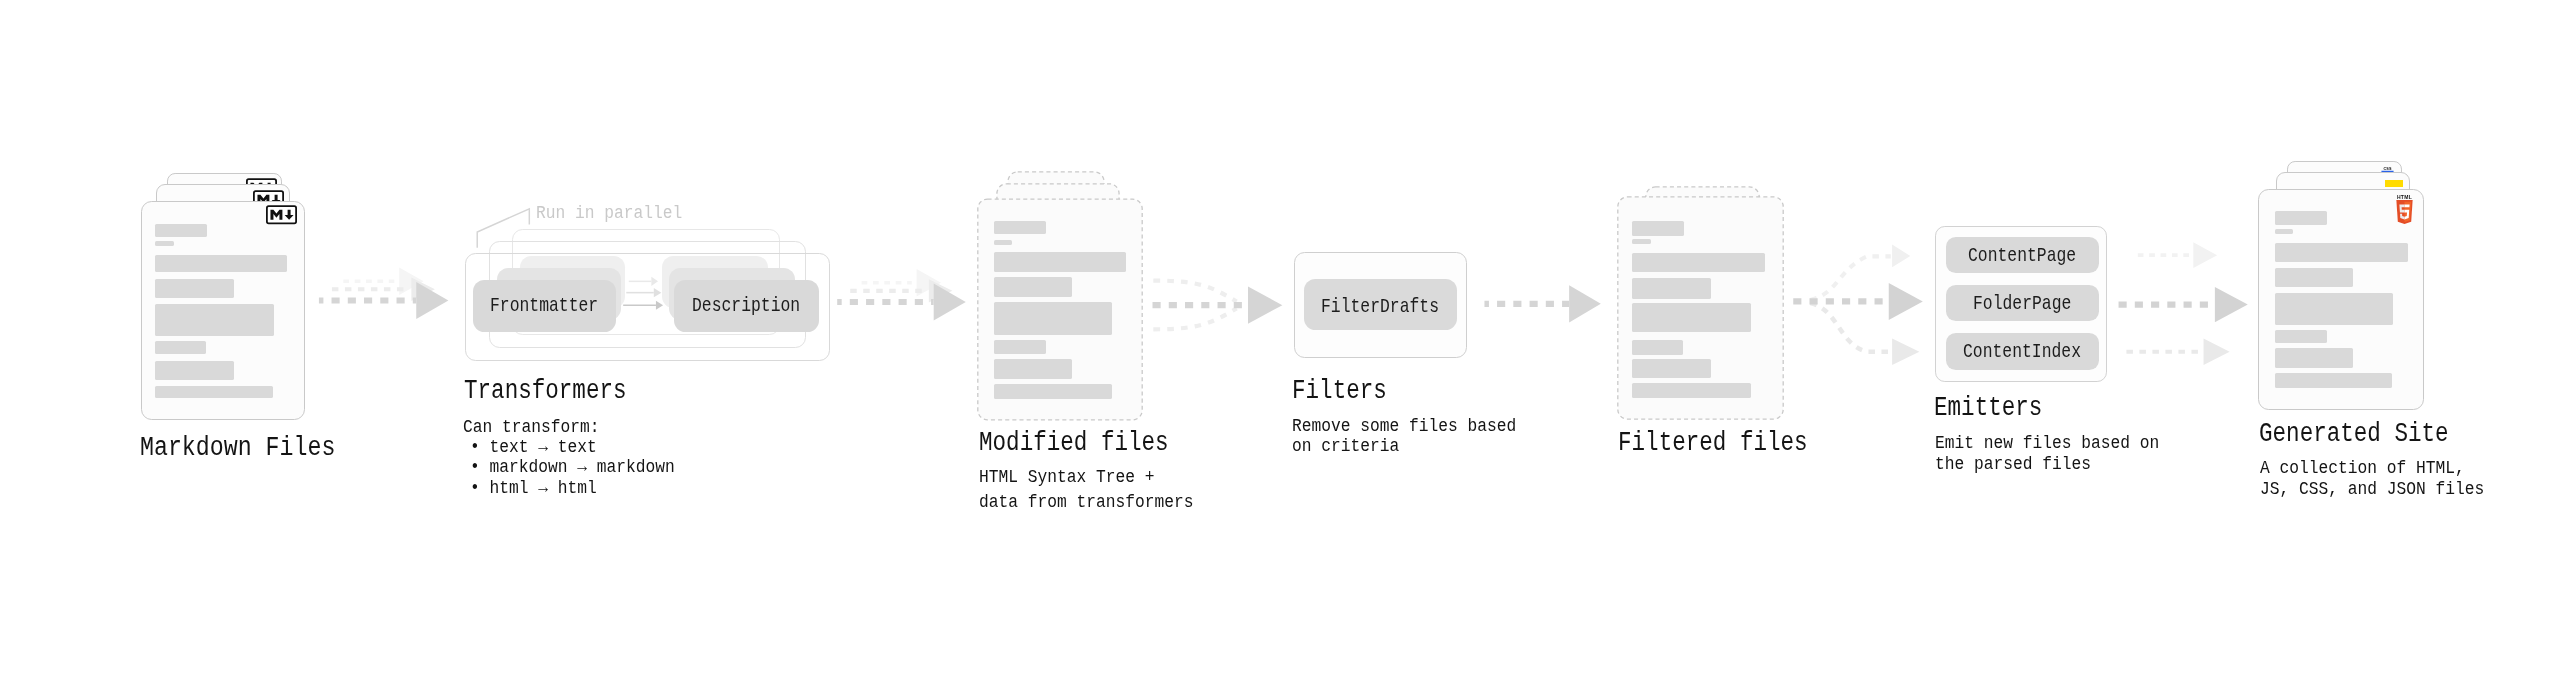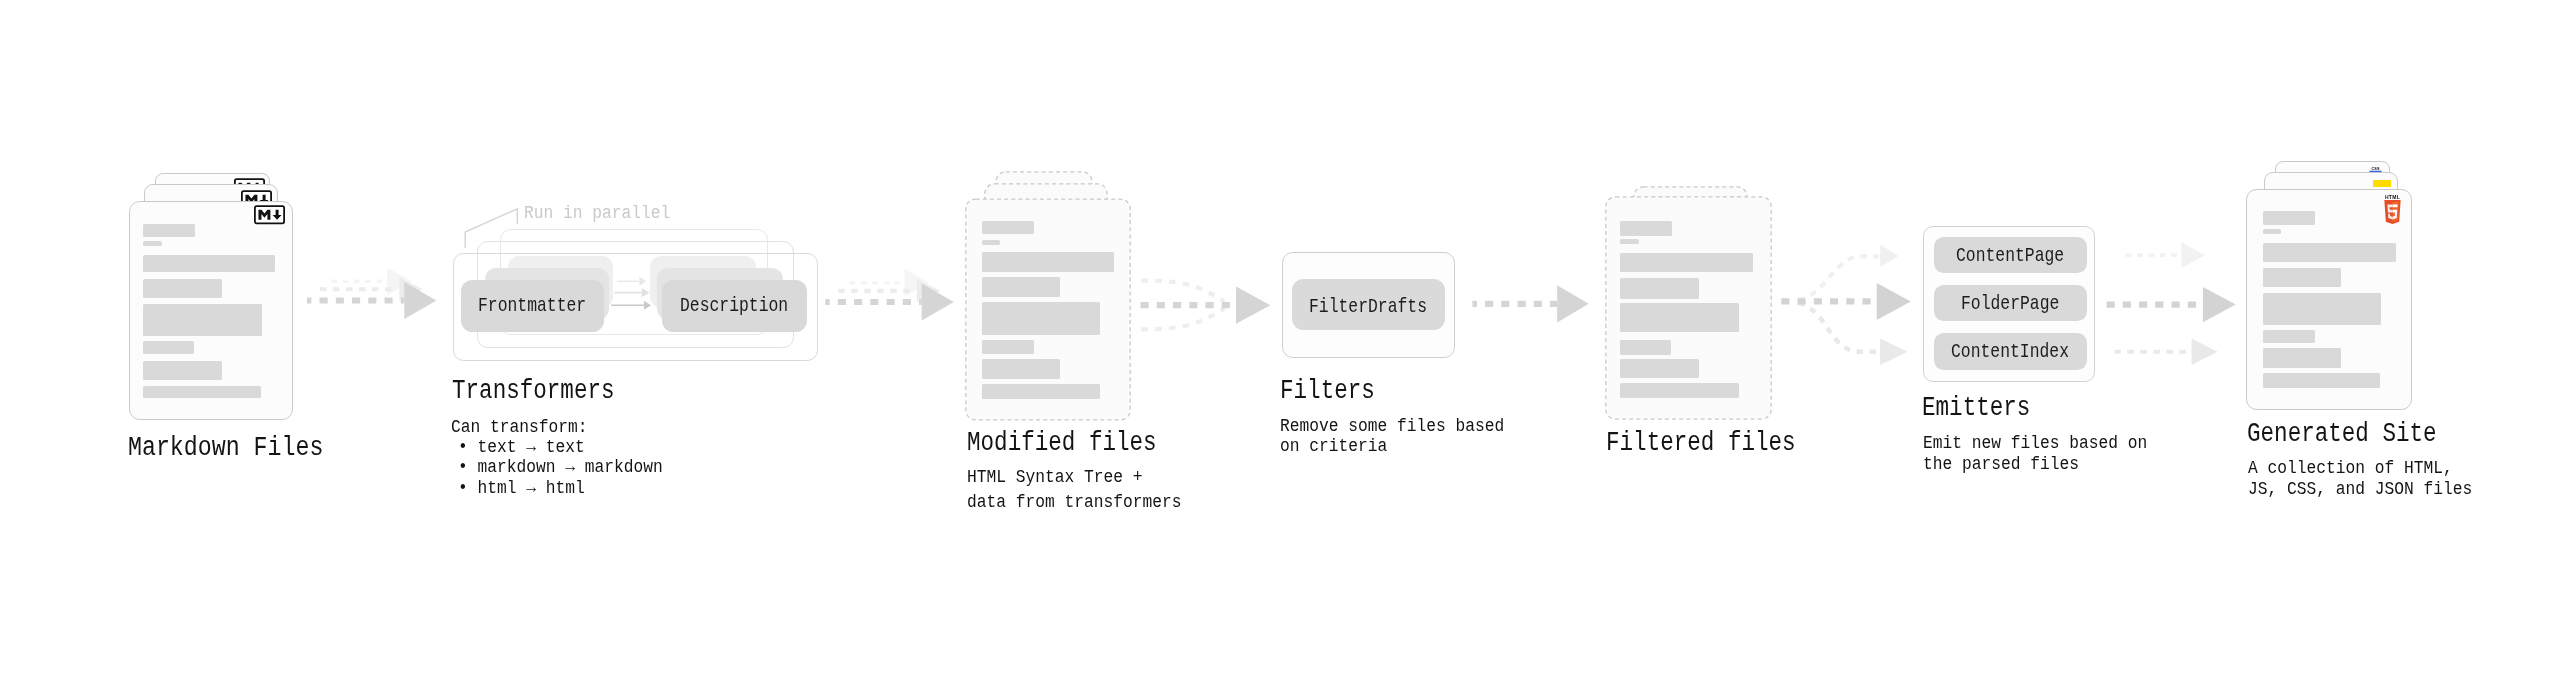--- a/index.html
+++ b/index.html
@@ -1,14 +1,14 @@
 <!DOCTYPE html>
 <html style="font-size:13px"><head><meta charset="utf-8"><style>
 html,body{margin:0;padding:0;background:#ffffff;width:2576px;height:681px;overflow:hidden}
-#wrap{position:absolute;left:0;top:0;width:2078px;height:681px;font-family:"Liberation Mono",monospace}
+#wrap{position:absolute;left:12px;top:0;width:2078px;height:681px;font-family:"Liberation Mono",monospace}
 .abs{position:absolute}
 .card{position:absolute;background:#fcfcfc;border:1.3px solid #c9c9c9;border-radius:10.6px;box-sizing:border-box}
 .ocard{position:absolute;background:transparent;border-radius:10.6px;box-sizing:border-box}
 .bar{position:absolute;background:#d9d9d9;border-radius:1.6px}
 .btn{position:absolute;background:#d9d9d9;border-radius:11.4px}
 .t{position:absolute;line-height:0;white-space:pre;transform-origin:0 0;color:#141414}
 .h{font-size:28.4px;transform:scaleX(0.795)}
 .b{font-size:19px;transform:scaleX(0.855)}
 .bt{font-size:21px;transform:scaleX(0.78);color:#1d1d1d}
 svg.abs{overflow:visible}

